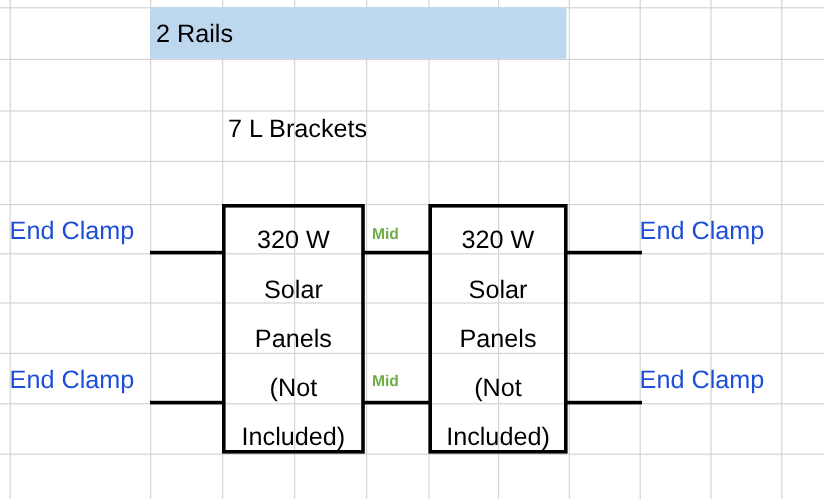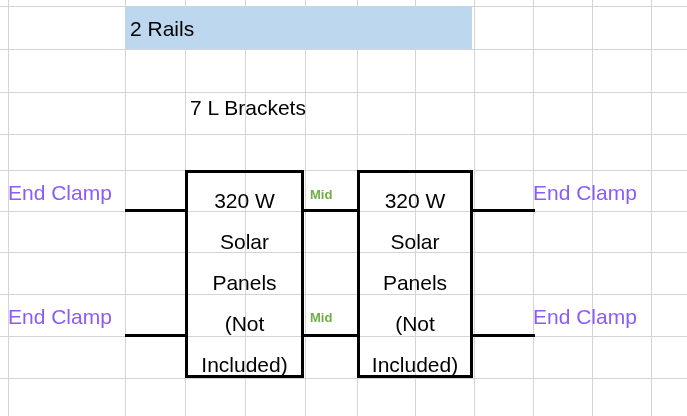--- a/index.html
+++ b/index.html
@@ -49,21 +49,21 @@
   .plain-label {
     position: absolute;
     color: #000000;
     font-size: 21px;
     line-height: 1;
     white-space: nowrap;
   }
   
   .clamp-label {
     position: absolute;
-    color: #8b5cf6;
+    color: #1d4ed8;
     font-size: 21px;
     line-height: 1;
     white-space: nowrap;
   }
   
   .mid-label {
     position: absolute;
     color: #70ad47;
     font-size: 13px;
     font-weight: bold;

